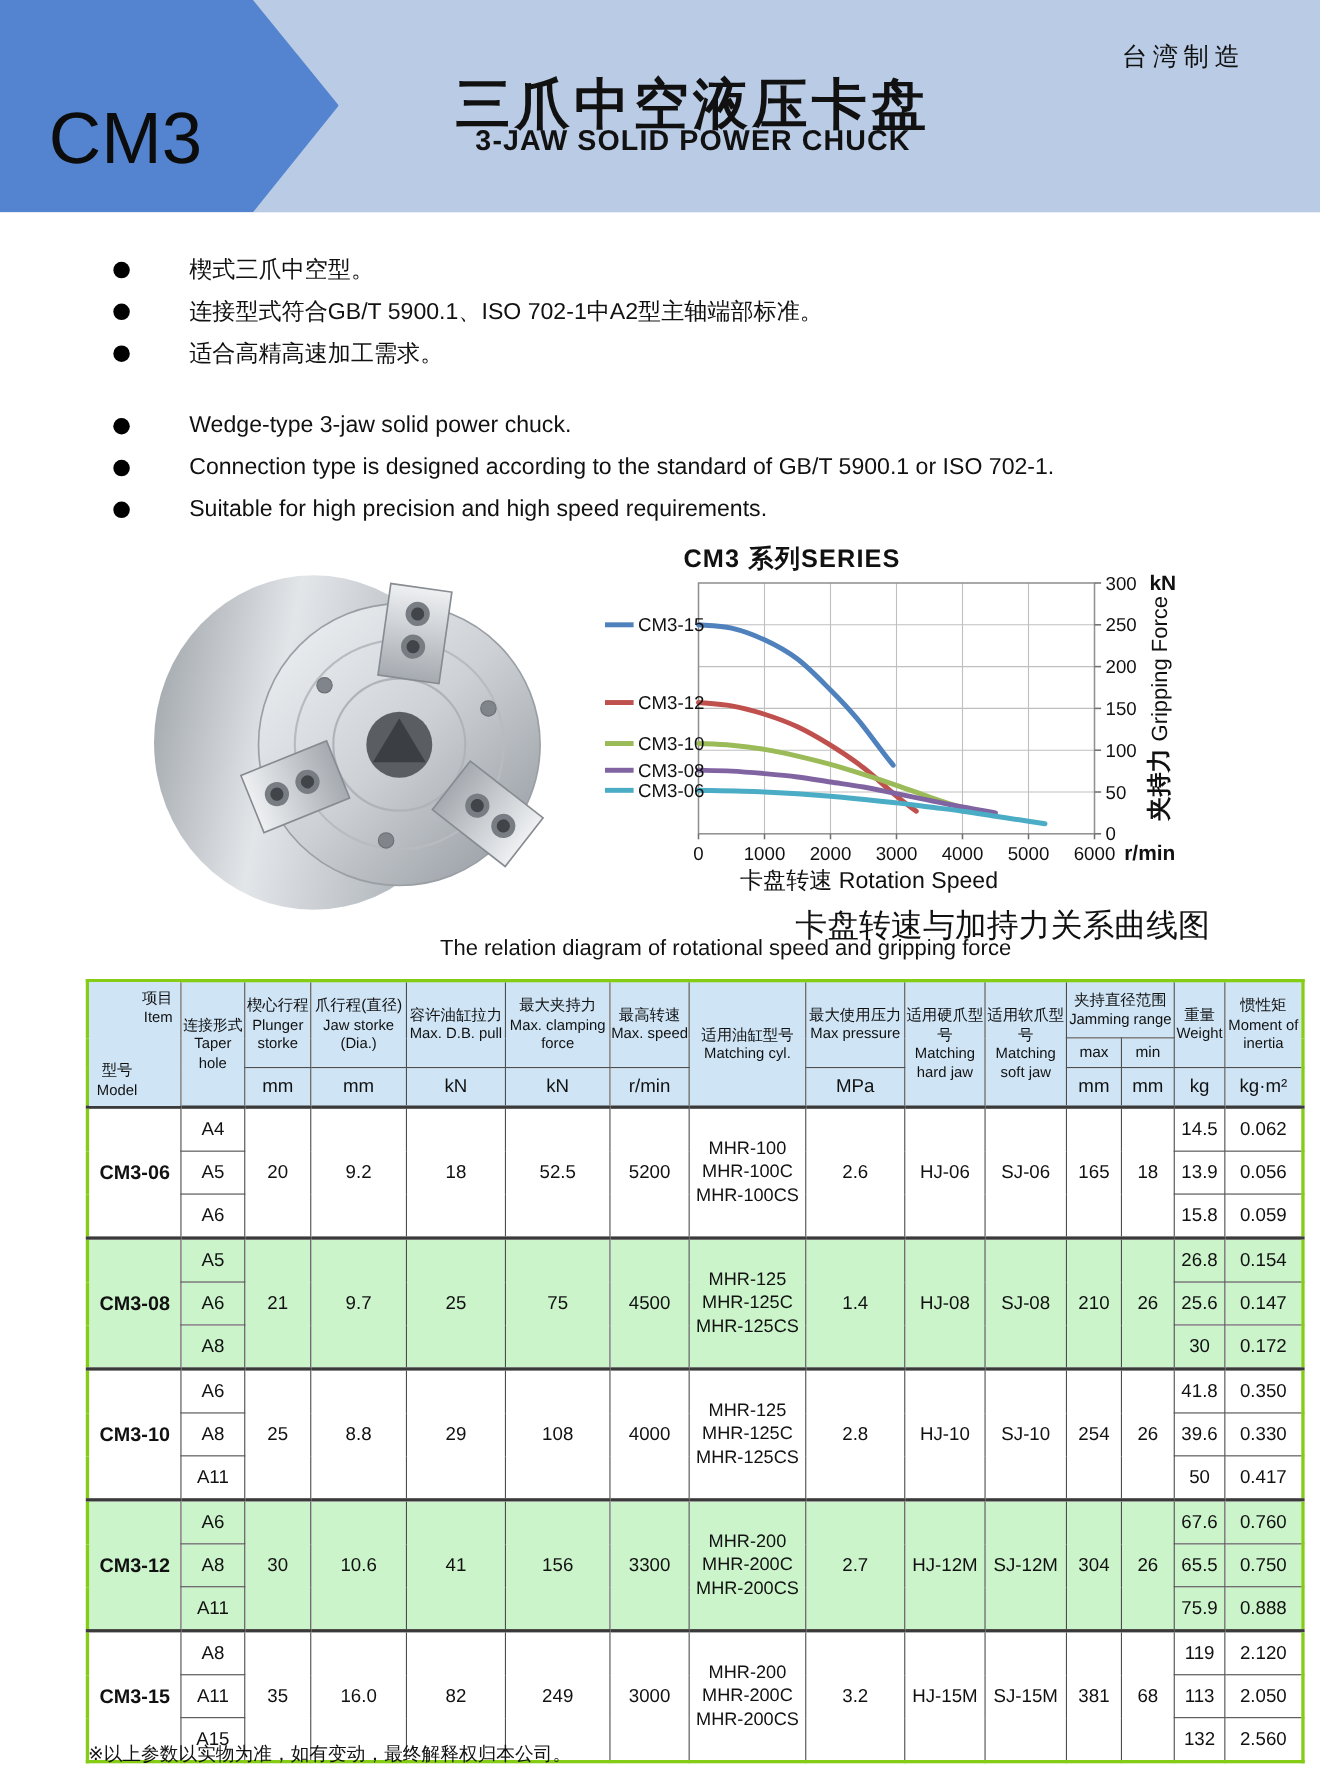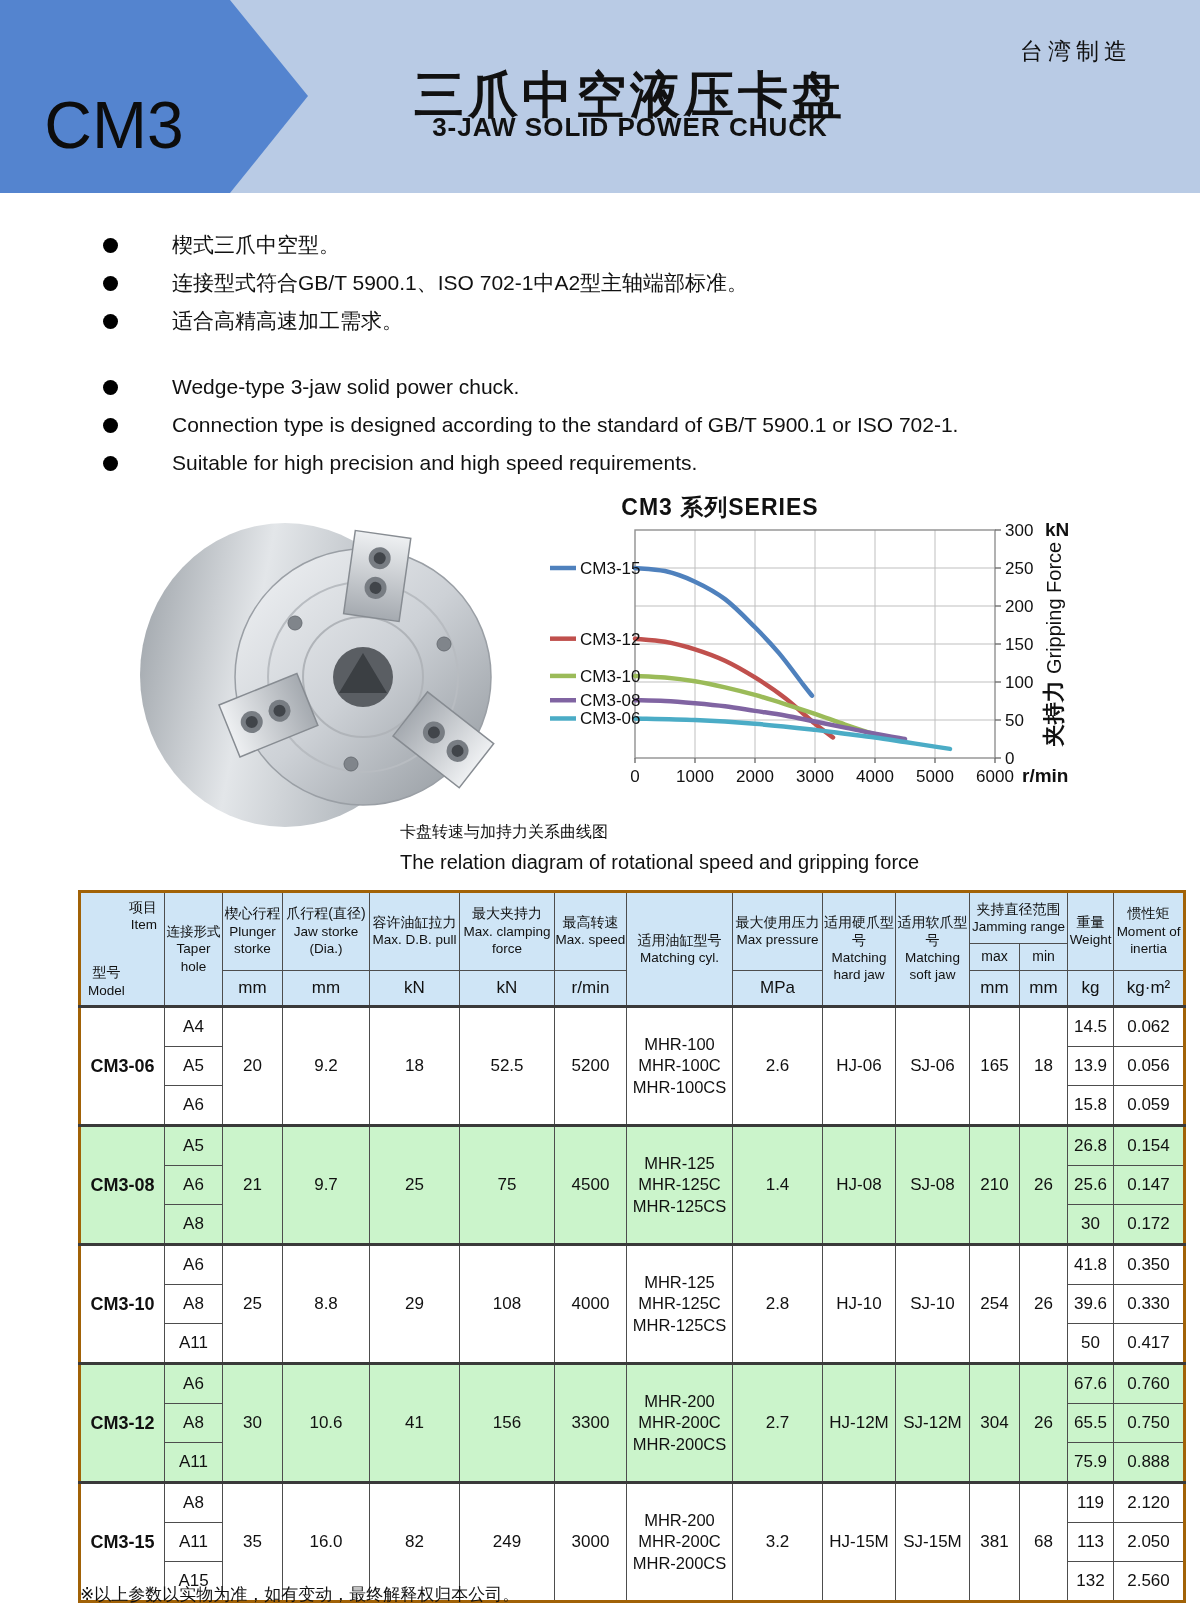--- a/index.html
+++ b/index.html
@@ -26,26 +26,26 @@
 
   
   .photo{position:absolute;left:135px;top:515px;}
 
   
   .chart-title{position:absolute;left:520px;top:492px;width:400px;text-align:center;
                font-size:23px;font-weight:bold;letter-spacing:1px;}
   #chart-svg{position:absolute;left:520px;top:520px;}
   #chart-svg text{font-family:"Liberation Sans","DejaVu Sans",sans-serif;fill:#111;}
   .chart-xlabel{position:absolute;left:560px;top:786px;width:460px;text-align:center;font-size:21px;}
-  .caption-cn{position:absolute;left:400px;top:822px;width:700px;text-align:left;font-size:16px;font-family:Liberation Serif, serif;}
+  .caption-cn{position:absolute;left:400px;top:822px;width:700px;text-align:right;font-size:29px;font-family:Liberation Serif, serif;}
   .caption-en{position:absolute;left:400px;top:851px;width:700px;font-size:20px;}
 
   
   .spec{position:absolute;left:78px;top:890px;width:1105px;border-collapse:collapse;
-        table-layout:fixed;border:3px solid #a16207;}
+        table-layout:fixed;border:3px solid #84cc16;}
   .spec th,.spec td{border:1px solid #4d4d4d;text-align:center;vertical-align:middle;
         padding:0;overflow:hidden;}
   .spec thead th{background:#cfe5f6;font-weight:normal;font-size:14px;line-height:1.22;}
   .spec thead .en{font-size:13.5px;}
   .spec tr.ha{height:52px;} .spec tr.hb{height:27px;} .spec tr.hc{height:36px;}
   .spec thead tr.hc th{font-size:17px;}
   .spec tbody td{font-size:17px;height:38px;background:#fff;}
   .spec tbody tr{height:38px;}
   .spec td.model{font-weight:bold;font-size:18px;}
   .spec td.pre{white-space:pre-line;font-size:16.5px;line-height:1.3;}
@@ -202,20 +202,21 @@
       <text x="295" y="262" font-size="17" text-anchor="middle">3000</text>
       <line x1="355" y1="238" x2="355" y2="243" stroke="#707070" stroke-width="1.4"></line>
       <text x="355" y="262" font-size="17" text-anchor="middle">4000</text>
       <line x1="415" y1="238" x2="415" y2="243" stroke="#707070" stroke-width="1.4"></line>
       <text x="415" y="262" font-size="17" text-anchor="middle">5000</text>
       <line x1="475" y1="238" x2="475" y2="243" stroke="#707070" stroke-width="1.4"></line>
       <text x="475" y="262" font-size="17" text-anchor="middle">6000</text>
       <text x="502" y="262" font-size="19" font-weight="bold">r/min</text>
       <text transform="translate(541 124) rotate(-90)" text-anchor="middle" font-size="20"><tspan font-weight="bold" font-size="22">夹持力 </tspan><tspan>Gripping Force</tspan></text>
     </svg>
+  <div class="chart-xlabel">卡盘转速 Rotation Speed</div>
   <div class="caption-cn">卡盘转速与加持力关系曲线图</div>
   <div class="caption-en">The relation diagram of rotational speed and gripping force</div>
 
   <table class="spec">
     <colgroup>
       <col style="width:85px">
         <col style="width:58px">
         <col style="width:60px">
         <col style="width:87px">
       <col style="width:90px">

